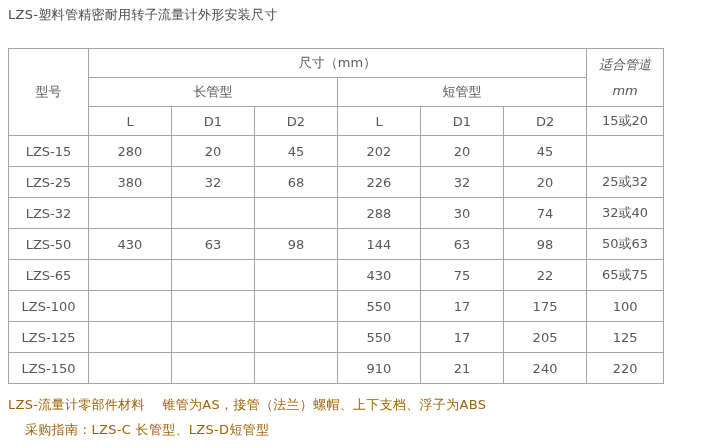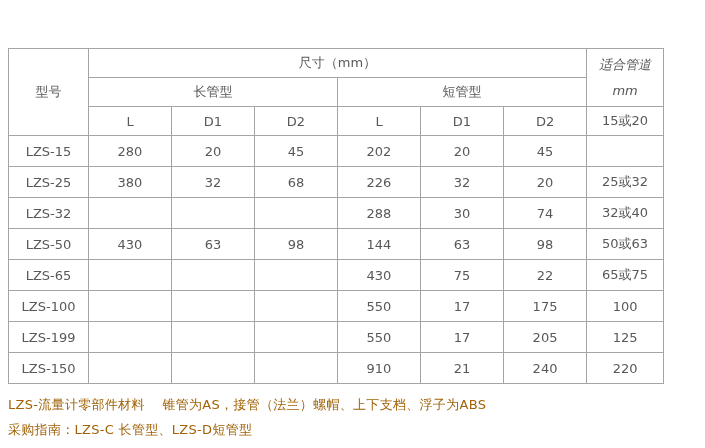--- a/index.html
+++ b/index.html
@@ -48,27 +48,28 @@
   .fit-pipe-cell div { line-height: 26px; font-style: italic; }
   .footer-line {
     position: absolute;
     left: 8px;
     font-size: 13px;
     color: #a16207;
     letter-spacing: 0.3px;
     white-space: pre-wrap;
   }
   .footer-materials { top: 396px; }
-  .footer-guide { top: 421px; }
+  .footer-guide { top: 421px; margin-left: 17px; }
 </style>
 </head>
 <body>
 
 <div class="page">
 
+  <div class="page-title">LZS-塑料管精密耐用转子流量计外形安装尺寸</div>
 
   <table class="spec-table">
     <colgroup>
       <col style="width:80px">
       <col style="width:83px">
       <col style="width:83px">
       <col style="width:83px">
       <col style="width:83px">
       <col style="width:83px">
       <col style="width:83px">
@@ -152,21 +153,21 @@
           <td>LZS-100</td>
           <td></td>
           <td></td>
           <td></td>
           <td>550</td>
           <td>17</td>
           <td>175</td>
           <td>100</td>
         </tr>
         <tr>
-          <td>LZS-199</td>
+          <td>LZS-125</td>
           <td></td>
           <td></td>
           <td></td>
           <td>550</td>
           <td>17</td>
           <td>205</td>
           <td>125</td>
         </tr>
         <tr>
           <td>LZS-150</td>

